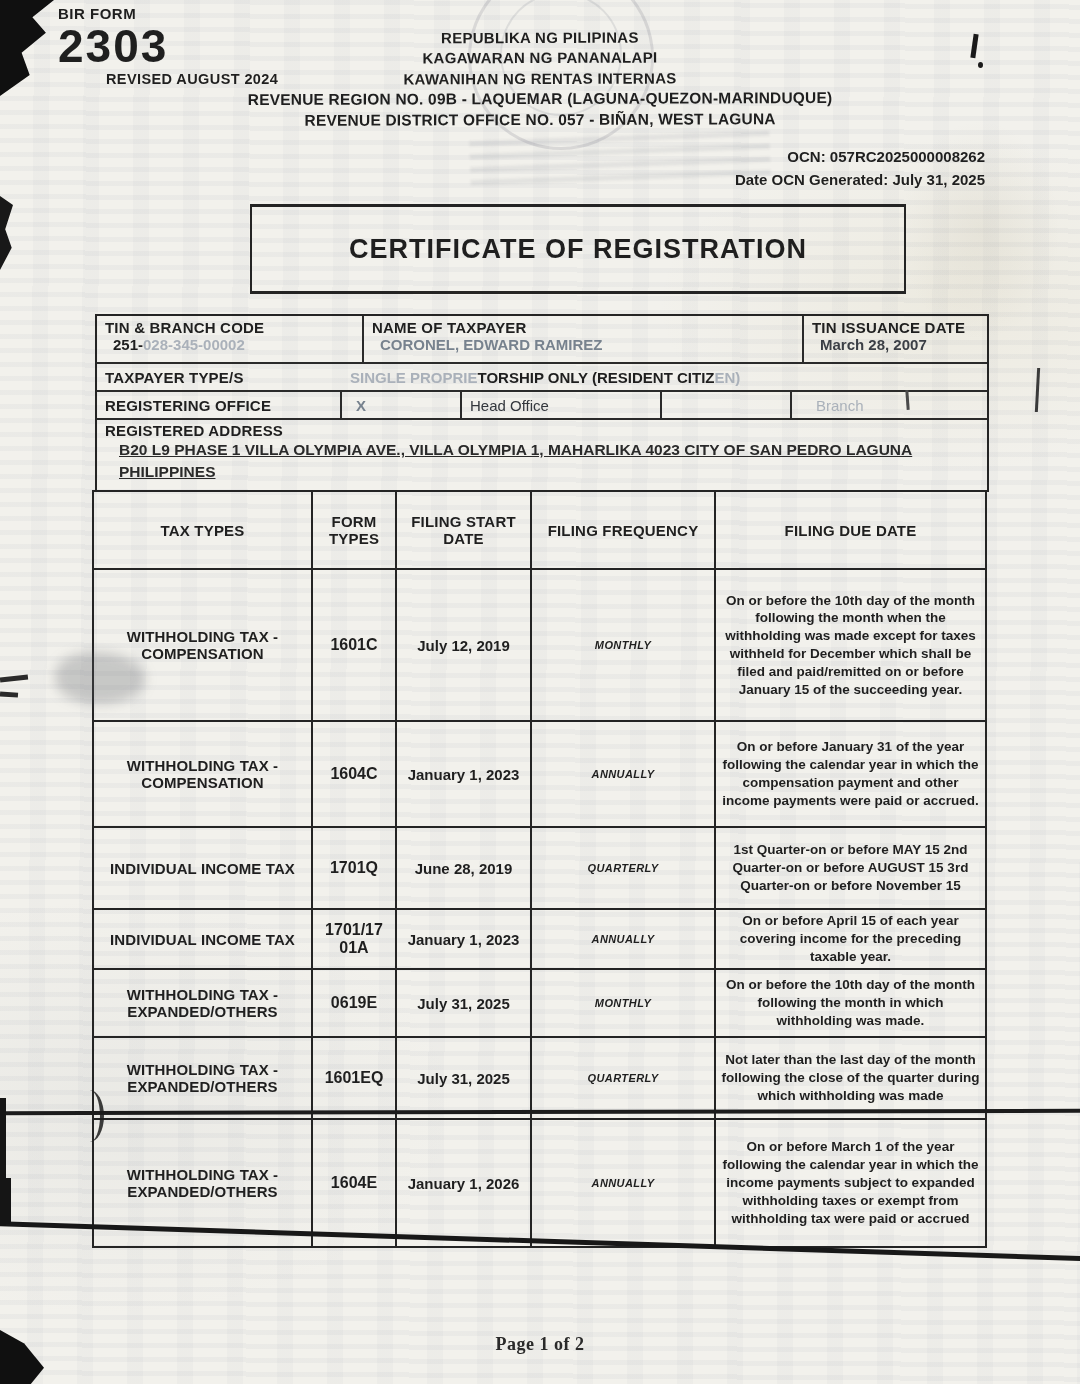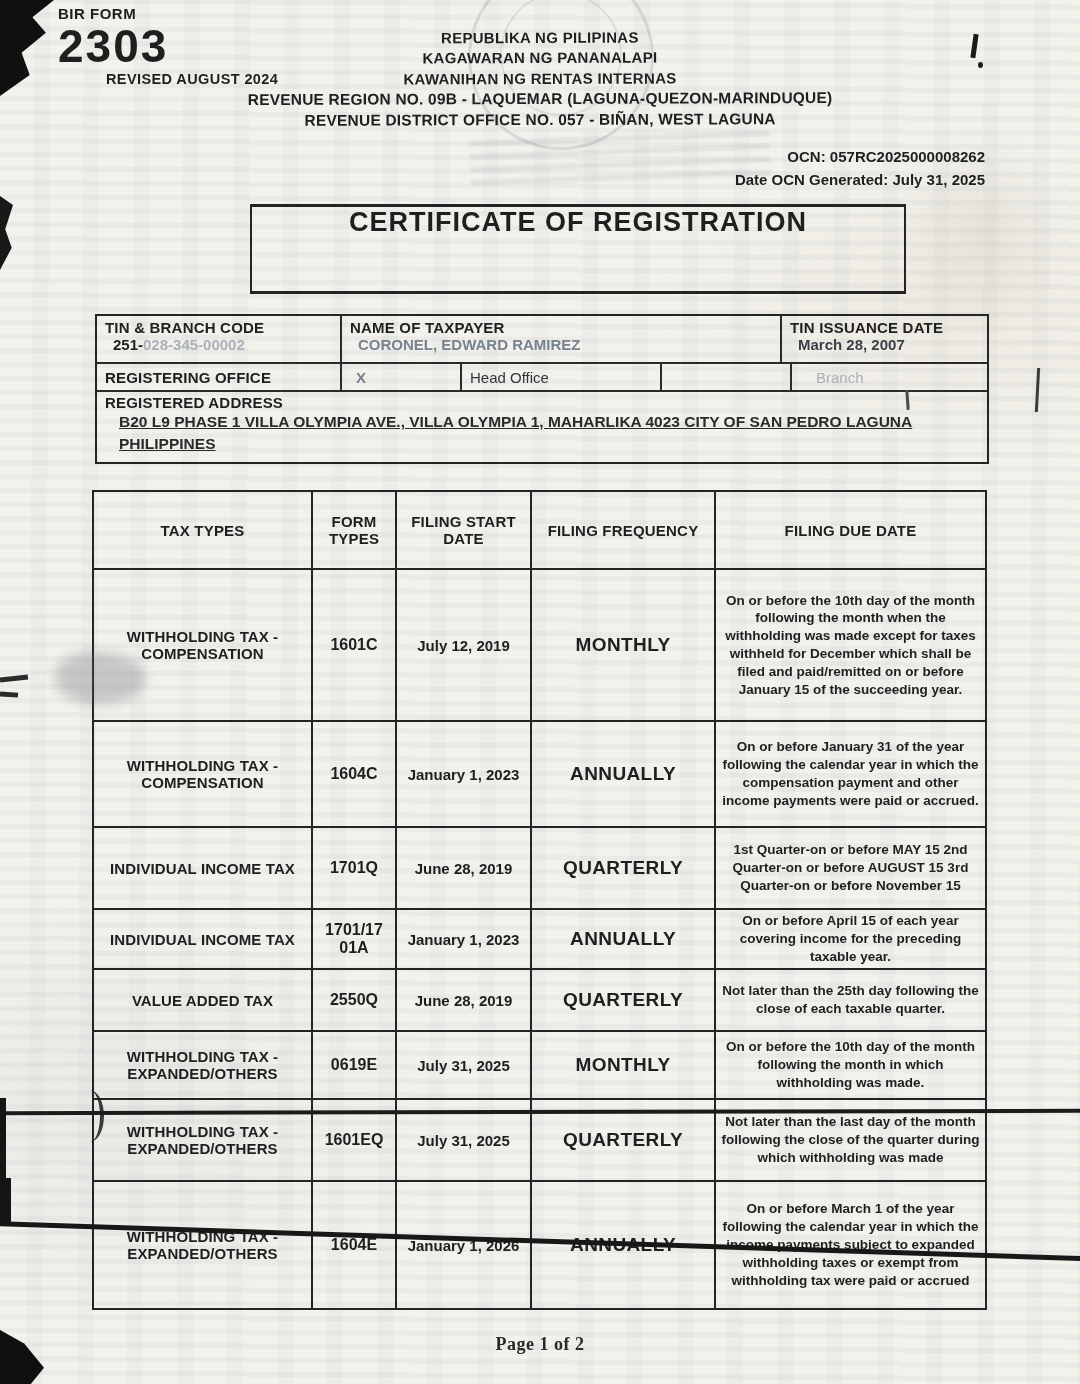--- a/index.html
+++ b/index.html
@@ -33,21 +33,21 @@
   .gov-header{left:0;top:28px;width:1080px;text-align:center;font-weight:bold;transform:rotate(-0.2deg);}
   .gov-header div{line-height:1.35;}
   .gh-0,.gh-1,.gh-2{font-size:15px;letter-spacing:.3px;}
   .gh-3,.gh-4{font-size:15.5px;letter-spacing:.2px;}
   .ocn-block{right:95px;top:146px;text-align:right;font-weight:bold;font-size:15px;line-height:1.5;}
 
   
   .title-box{
     left:250px;top:204px;width:652px;height:84px;
     border:3px solid #242424;border-left-width:2px;border-right-width:2px;
-    display:flex;justify-content:center;
+    display:flex;align-items:center;justify-content:center;
   }
   .title-box h1{font-size:27px;letter-spacing:1px;margin:0;font-weight:bold;}
 
   
   .info-box{left:95px;top:314px;width:890px;border:2.5px solid #242424;font-size:15px;}
   .info-row{display:flex;border-bottom:2px solid #2a2a2a;}
   .info-row:last-child{border-bottom:none;}
   .cell{padding:3px 8px;box-sizing:border-box;}
   .cl{border-right:2px solid #2a2a2a;}
   .lbl{font-weight:bold;font-size:15px;letter-spacing:.2px;}
@@ -60,21 +60,21 @@
   
   table.mt{position:absolute;left:92px;top:490px;width:893px;border-collapse:collapse;table-layout:fixed;}
   table.mt th, table.mt td{
     border:2px solid #242424;vertical-align:middle;text-align:center;
     padding:2px 4px;box-sizing:border-box;overflow:hidden;
   }
   table.mt th{font-size:15px;font-weight:bold;letter-spacing:.2px;}
   td.tax{font-size:15px;font-weight:bold;letter-spacing:.1px;}
   td.form{font-size:16px;font-weight:bold;}
   td.date{font-size:15px;font-weight:bold;}
-  td.freq{font-size:19px;font-weight:bold;letter-spacing:.4px;}
+  td.freq{font-size:11px;font-weight:bold;letter-spacing:.4px;font-style:italic;}
   td.due{font-size:13.5px;font-weight:bold;line-height:1.32;padding:4px 8px;}
 
   .page-footer{left:0;top:1334px;width:1080px;text-align:center;
     font-family:"Liberation Serif", serif;font-size:18px;font-weight:bold;letter-spacing:.5px;color:#2a2a2a;}
 
   
   .art{position:absolute;pointer-events:none;}
   .corner-tl{left:0;top:0;width:54px;height:96px;background:#101010;
     clip-path:polygon(0 0,100% 0,60% 18%,85% 34%,40% 55%,55% 78%,0 100%);}
   .edge-mark-1{left:0;top:196px;width:13px;height:74px;background:#181818;
@@ -133,31 +133,39 @@
     <div>OCN: 057RC2025000008262</div>
     <div>Date OCN Generated: July 31, 2025</div>
   </div>
 
   <div class="abs title-box">
     <h1>CERTIFICATE OF REGISTRATION</h1>
   </div>
 
   <div class="abs info-box">
     <div class="info-row row-a">
-      <div class="cell cl" style="width:245px;">
+      <div class="cell cl" style="width:267px;">
         <div class="lbl">TIN &amp; BRANCH CODE</div>
         <div class="val"><span class="b">251-</span><span class="vfaded b">028-345-00002</span></div>
       </div>
       <div class="cell cl" style="width:440px;">
         <div class="lbl">NAME OF TAXPAYER</div>
         <div class="val faded b">CORONEL, EDWARD RAMIREZ</div>
       </div>
       <div class="cell" style="flex:1;">
         <div class="lbl">TIN ISSUANCE DATE</div>
         <div class="val b" style="color:#3b3f46;">March 28, 2007</div>
+      </div>
+    </div>
+    <div class="info-row row-b">
+      <div class="cell" style="width:245px;">
+        <span class="lbl">TAXPAYER TYPE/S</span>
+      </div>
+      <div class="cell" style="flex:1;">
+        <span class="b"><span class="vfaded">SINGLE PROPRIE</span><span>TORSHIP ONLY (RESIDENT CITIZ</span><span class="vfaded">EN)</span></span>
       </div>
     </div>
     <div class="info-row row-c">
       <div class="cell cl" style="width:245px;">
         <span class="lbl">REGISTERING OFFICE</span>
       </div>
       <div class="cell cl" style="width:120px;justify-content:flex-start;padding-left:14px;">
         <span class="faded b">X</span>
       </div>
       <div class="cell cl" style="width:200px;">
@@ -215,27 +223,20 @@
       <td class="date">June 28, 2019</td>
       <td class="freq">QUARTERLY</td>
       <td class="due">1st Quarter-on or before MAY 15 2nd Quarter-on or before AUGUST 15 3rd Quarter-on or before November 15</td>
     </tr>
     <tr style="height:60px;">
       <td class="tax">INDIVIDUAL INCOME TAX</td>
       <td class="form">1701/17 01A</td>
       <td class="date">January 1, 2023</td>
       <td class="freq">ANNUALLY</td>
       <td class="due">On or before April 15 of each year covering income for the preceding taxable year.</td>
-    </tr>
-    <tr style="height:62px;">
-      <td class="tax">VALUE ADDED TAX</td>
-      <td class="form">2550Q</td>
-      <td class="date">June 28, 2019</td>
-      <td class="freq">QUARTERLY</td>
-      <td class="due">Not later than the 25th day following the close of each taxable quarter.</td>
     </tr>
     <tr style="height:68px;">
       <td class="tax">WITHHOLDING TAX - EXPANDED/OTHERS</td>
       <td class="form">0619E</td>
       <td class="date">July 31, 2025</td>
       <td class="freq">MONTHLY</td>
       <td class="due">On or before the 10th day of the month following the month in which withholding was made.</td>
     </tr>
     <tr style="height:82px;">
       <td class="tax">WITHHOLDING TAX - EXPANDED/OTHERS</td>

